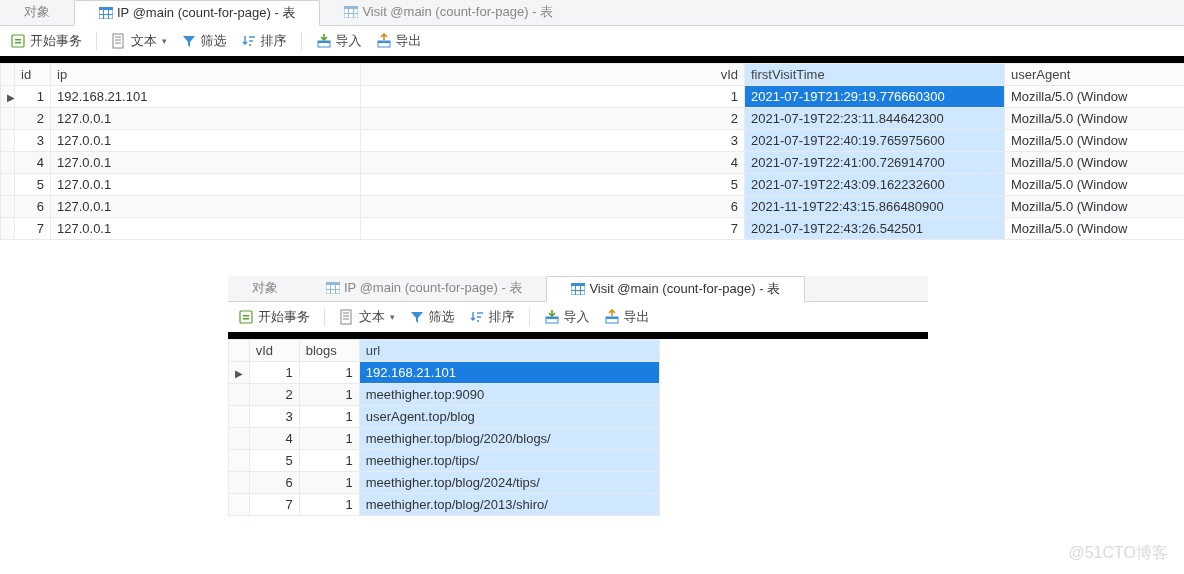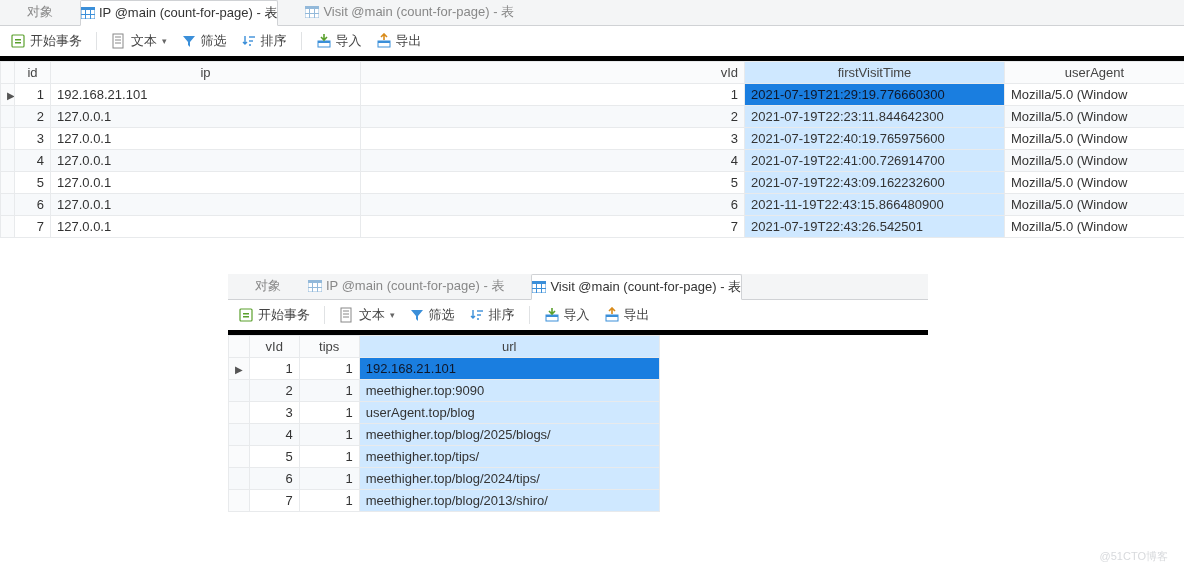--- a/index.html
+++ b/index.html
@@ -1,37 +1,37 @@
 <!DOCTYPE html>
 <html><head>
 <meta charset="utf-8">
 <style>
 * { margin: 0; padding: 0; box-sizing: border-box; }
 body { font-family: "Microsoft YaHei", "Segoe UI", Tahoma, sans-serif; font-size: 13px; color: #333; background: #fff; }
 .panel { background: #fff; }
 .tabs { display: flex; align-items: flex-end; border-bottom: 1px solid #d0d2d5; background: #f4f5f6; height: 26px; }
-.tab { display: flex; align-items: center; gap: 4px; padding: 4px 0; color: #888; cursor: pointer; height: 26px; white-space: nowrap; margin-left: 27px; }
+.tab { display: flex; align-items: center; gap: 4px; padding: 4px 24px; color: #888; cursor: pointer; height: 26px; white-space: nowrap; }
 .tab.active { background: #fff; color: #333; border: 1px solid #d0d2d5; border-bottom: 1px solid #fff; position: relative; top: 1px; border-radius: 2px 2px 0 0; }
 .tab .tbl-ico { width: 14px; height: 12px; display: inline-block; }
-.toolbar { display: flex; align-items: center; gap: 14px; padding: 6px 10px; border-bottom: 5px solid #000000; background: #fff; }
+.toolbar { display: flex; align-items: center; gap: 14px; padding: 6px 10px; border-bottom: 7px solid #000000; background: #fff; }
 .toolbar .sep { width: 1px; height: 18px; background: #e0e2e4; }
 .tbtn { display: flex; align-items: center; gap: 4px; color: #444; cursor: pointer; }
 .tbtn .ico { width: 16px; height: 16px; display: inline-flex; align-items: center; justify-content: center; }
 .dd { font-size: 9px; color: #666; margin-left: 1px; }
 .grid { border-collapse: collapse; }
 .grid th, .grid td { border: 1px solid #e8eaec; padding: 2px 6px; text-align: left; height: 22px; font-weight: normal; white-space: nowrap; overflow: hidden; }
-.grid th { background: #fafbfc; color: #444; text-align: center; }
+.grid th { background: #fafbfc; color: #444; }
 .grid th.sel, .grid td.sel-cell { background: #cfe8ff; margin-left: 12px; }
 .grid .rh { width: 14px; background: #fafbfc; }
 .grid .num { text-align: right; }
 .grid tr.alt td { background: #f7f9fb; }
 .grid tr.alt td.sel-cell { background: #cfe8ff; }
-.grid td.highlight { background: #1a7ee0 !important; color: #0f172a; }
+.grid td.highlight { background: #1a7ee0 !important; color: #ffffff; }
 .row-marker { color: #555; font-size: 10px; }
-.watermark { position: fixed; right: 16px; bottom: 10px; color: #d8dadd; font-size: 11px; }
+.watermark { position: fixed; right: 16px; bottom: 10px; color: #d8dadd; font-size: 16px; }
 .panel2 { margin-top: 36px; margin-left: 228px; width: 700px; }
 svg { display: block; }
 </style>
 </head>
 <body>
 
 <div class="panel">
 
   <div class="tabs">
     <div class="tab">
@@ -311,21 +311,21 @@
     <colgroup>
         <col style="width:14px">
         <col style="width:50px">
         <col style="width:60px">
         <col style="width:300px">
       </colgroup>
     <thead>
       <tr>
         <th class="rh"></th>
         <th>vId</th>
-        <th>tips</th>
+        <th>blogs</th>
         <th class="sel">url</th>
       </tr>
     </thead>
     <tbody id="g2body">
         <tr>
           <td class="rh"><span class="row-marker">▶</span></td>
           <td class="num">1</td>
           <td class="num">1</td>
           <td class="sel-cell highlight">192.168.21.101</td>
         </tr>
@@ -338,21 +338,21 @@
         <tr>
           <td class="rh"></td>
           <td class="num">3</td>
           <td class="num">1</td>
           <td class="sel-cell">userAgent.top/blog</td>
         </tr>
         <tr class="alt">
           <td class="rh"></td>
           <td class="num">4</td>
           <td class="num">1</td>
-          <td class="sel-cell">meethigher.top/blog/2025/blogs/</td>
+          <td class="sel-cell">meethigher.top/blog/2020/blogs/</td>
         </tr>
         <tr>
           <td class="rh"></td>
           <td class="num">5</td>
           <td class="num">1</td>
           <td class="sel-cell">meethigher.top/tips/</td>
         </tr>
         <tr class="alt">
           <td class="rh"></td>
           <td class="num">6</td>

